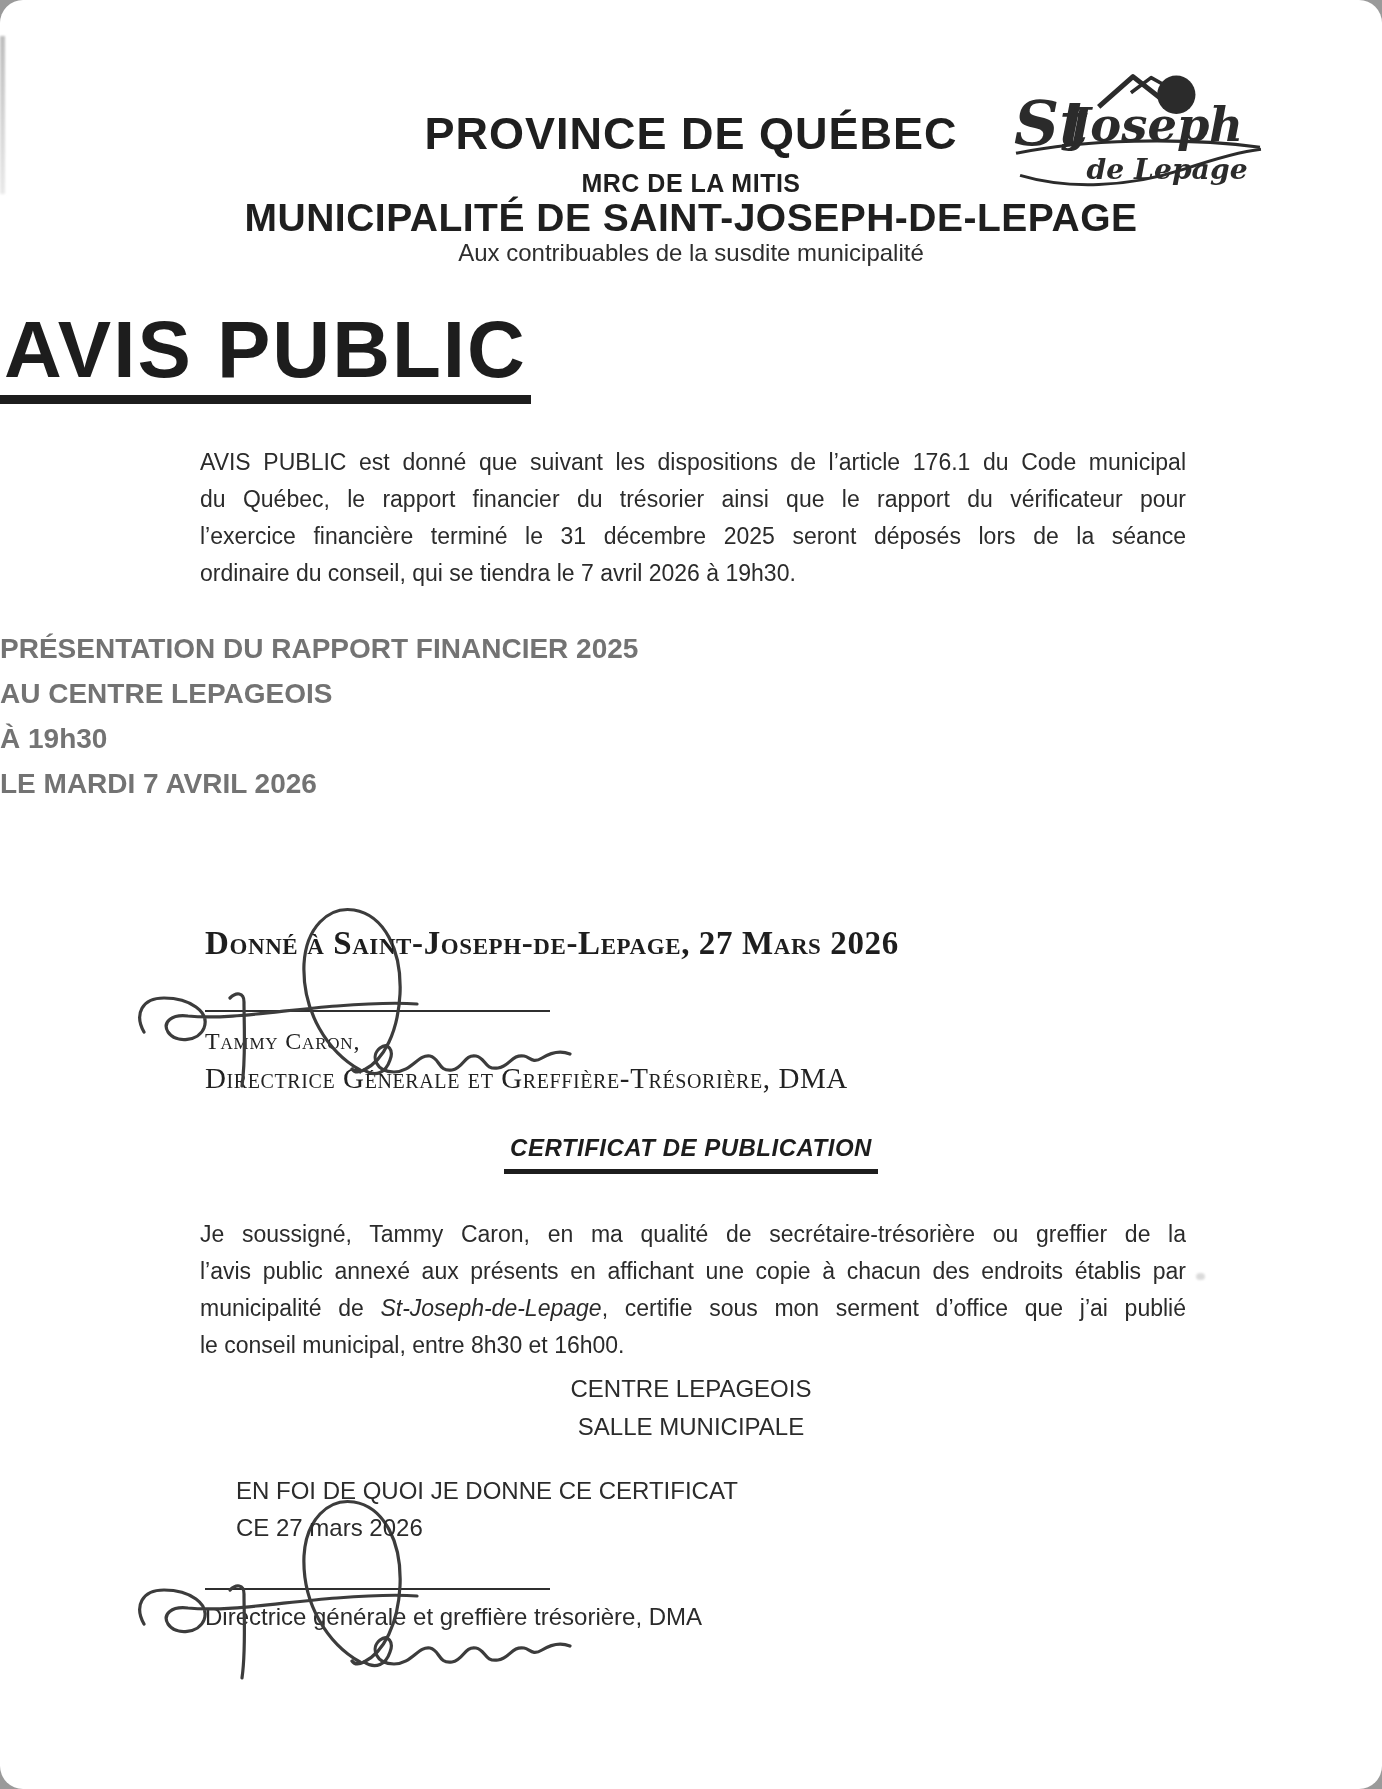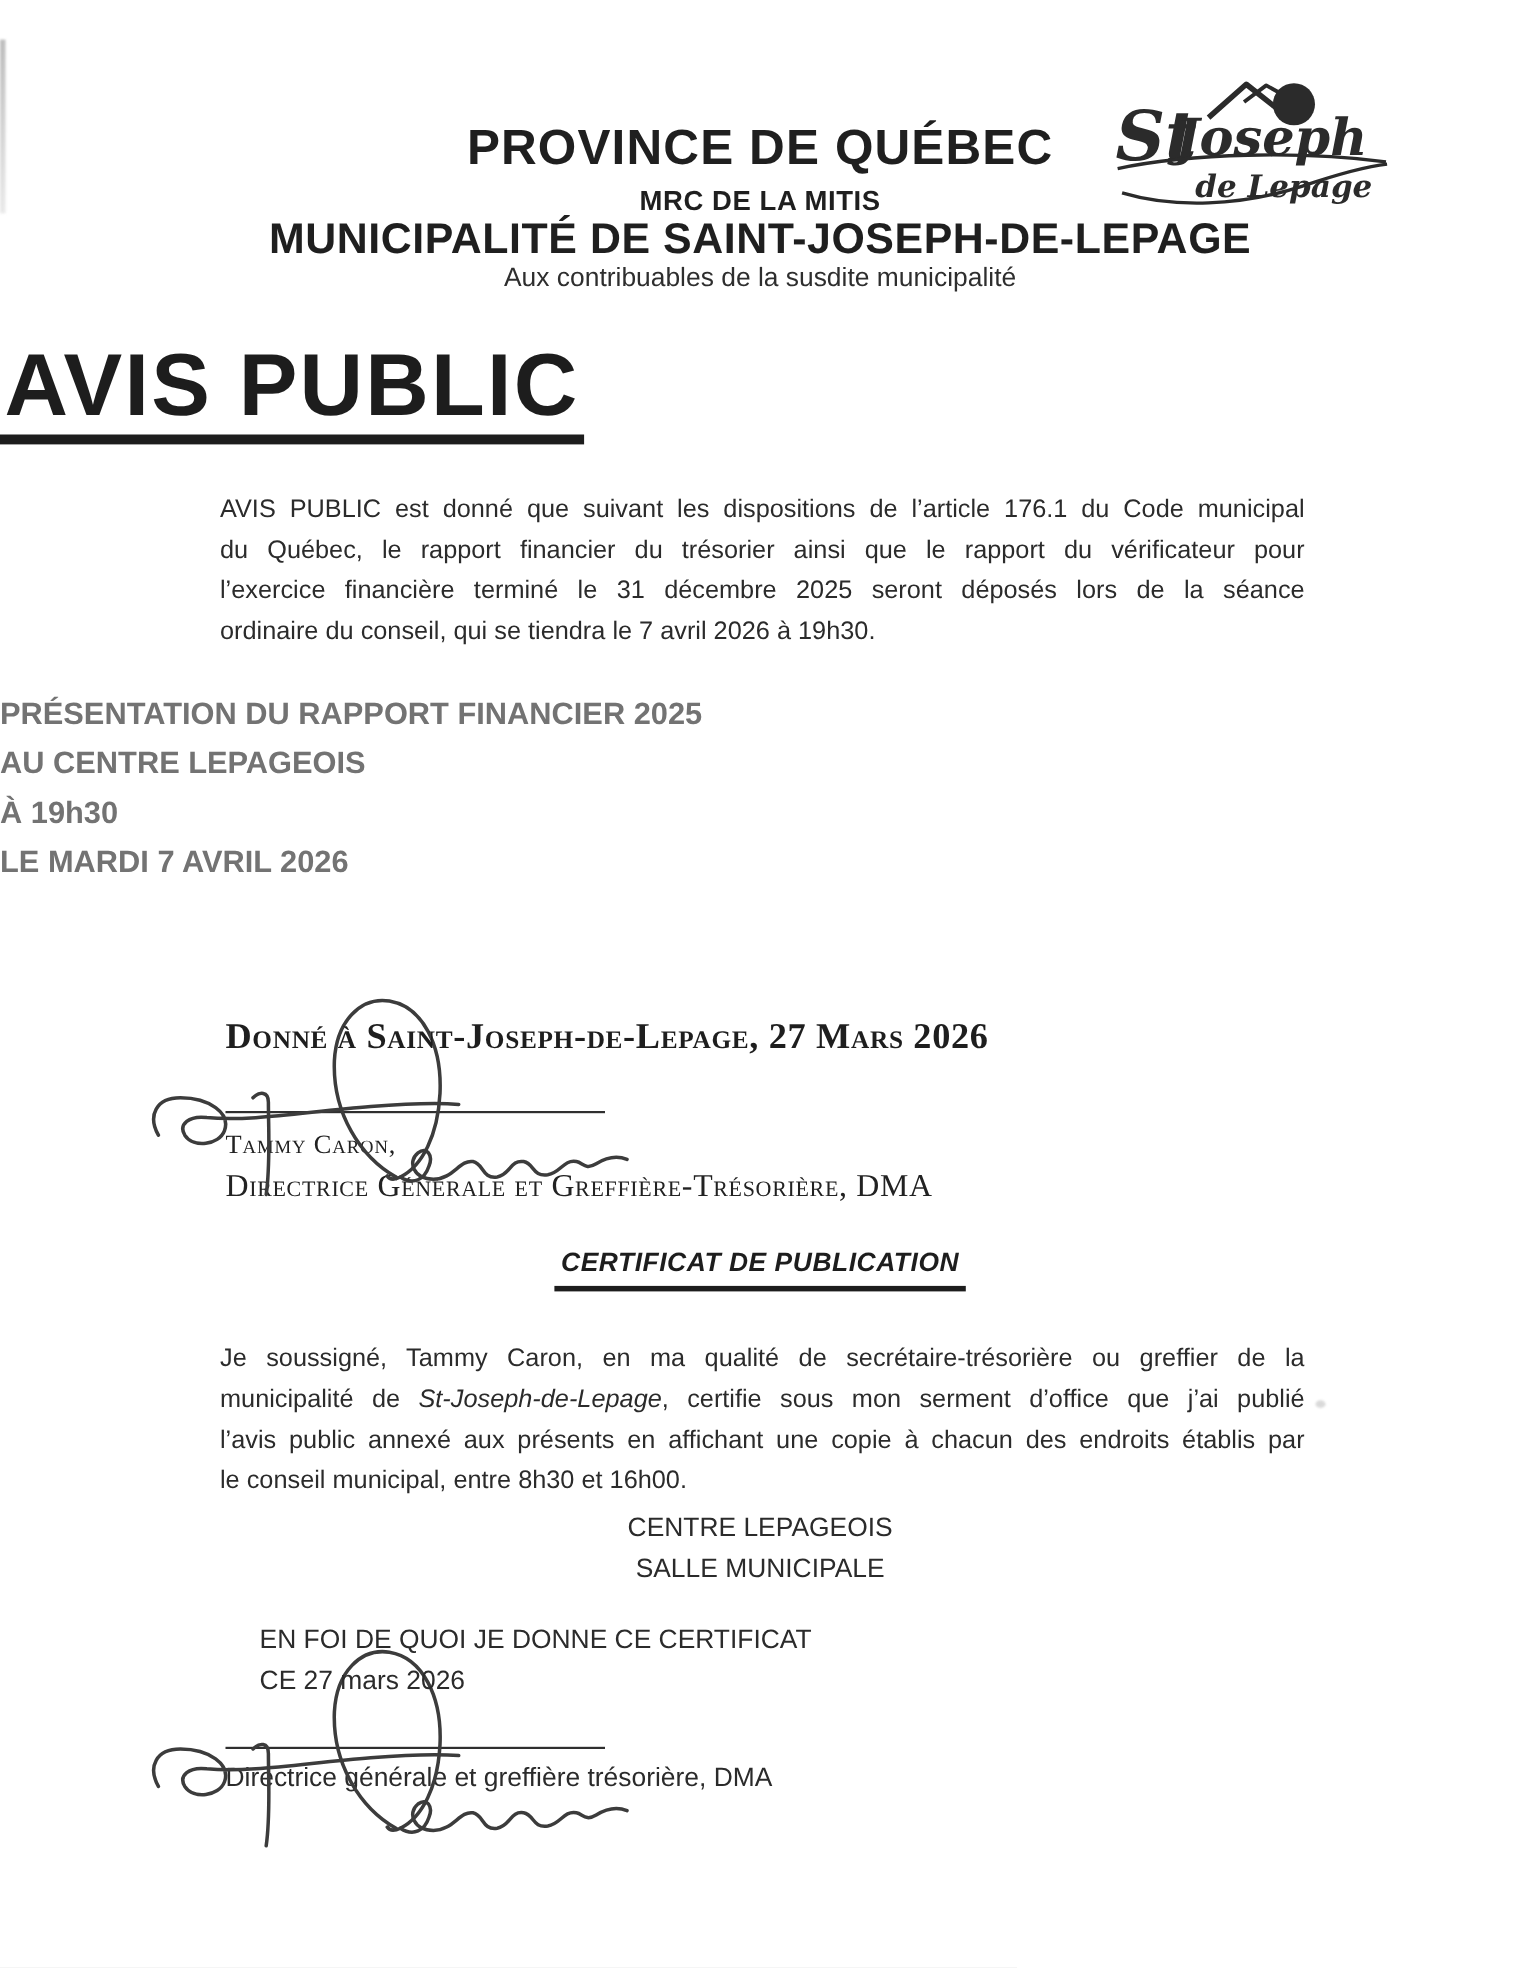--- a/index.html
+++ b/index.html
@@ -1,19 +1,20 @@
 <!DOCTYPE html>
 <html><head>
 <meta charset="utf-8">
 <style>
   html,body{margin:0;padding:0;background:#9a9a9a;}
   .page{
     width:1382px;height:1789px;margin:0 auto;background:#ffffff;
     position:relative;overflow:hidden;color:#242424;
     font-family:"Liberation Sans",sans-serif;
+    border-radius:23px;
   }
   
   .h-province{padding-top:110px;text-align:center;font-size:45px;font-weight:bold;line-height:48px;letter-spacing:1px;color:#1f1f1f;}
   .h-mrc{margin-top:12px;text-align:center;font-size:25px;font-weight:bold;line-height:27px;letter-spacing:.5px;color:#1f1f1f;}
   .h-muni{text-align:center;font-size:39px;font-weight:bold;line-height:42px;letter-spacing:.5px;color:#1f1f1f;}
   .logo{position:absolute;left:1012px;top:52px;width:252px;height:142px;}
   .logo text{font-family:"DejaVu Serif",serif;font-style:italic;fill:#2b2b2b;}
   
   .addressee{text-align:center;font-size:24px;line-height:28px;color:#2e2e2e;}
   .avis-wrap{margin-top:42px;text-align:left;}
@@ -118,22 +119,22 @@
   <div class="sigline sigline1"></div>
   <div class="sig-name">Tammy Caron,</div>
   <div class="sig-title">Directrice Générale et Greffière-Trésorière, DMA</div>
 
   <div class="cert-wrap">
     <span class="cert-title">CERTIFICAT DE PUBLICATION</span>
   </div>
 
   <div class="para para2">
       <div class="jline">Je soussigné, Tammy Caron, en ma qualité de secrétaire-trésorière ou greffier de la</div>
+      <div class="jline">l’avis public annexé aux présents en affichant une copie à chacun des endroits établis par</div>
       <div class="jline"><span>municipalité de </span><span style="font-style: italic;">St-Joseph-de-Lepage</span><span>, certifie sous mon serment d’office que j’ai publié</span></div>
-      <div class="jline">l’avis public annexé aux présents en affichant une copie à chacun des endroits établis par</div>
       <div class="jline">le conseil municipal, entre 8h30 et 16h00.</div>
     </div>
 
   <div class="location">
       <div class="lline">CENTRE LEPAGEOIS</div>
       <div class="lline">SALLE MUNICIPALE</div>
     </div>
 
   <div class="attest">
     <div>EN FOI DE QUOI JE DONNE CE CERTIFICAT</div>

